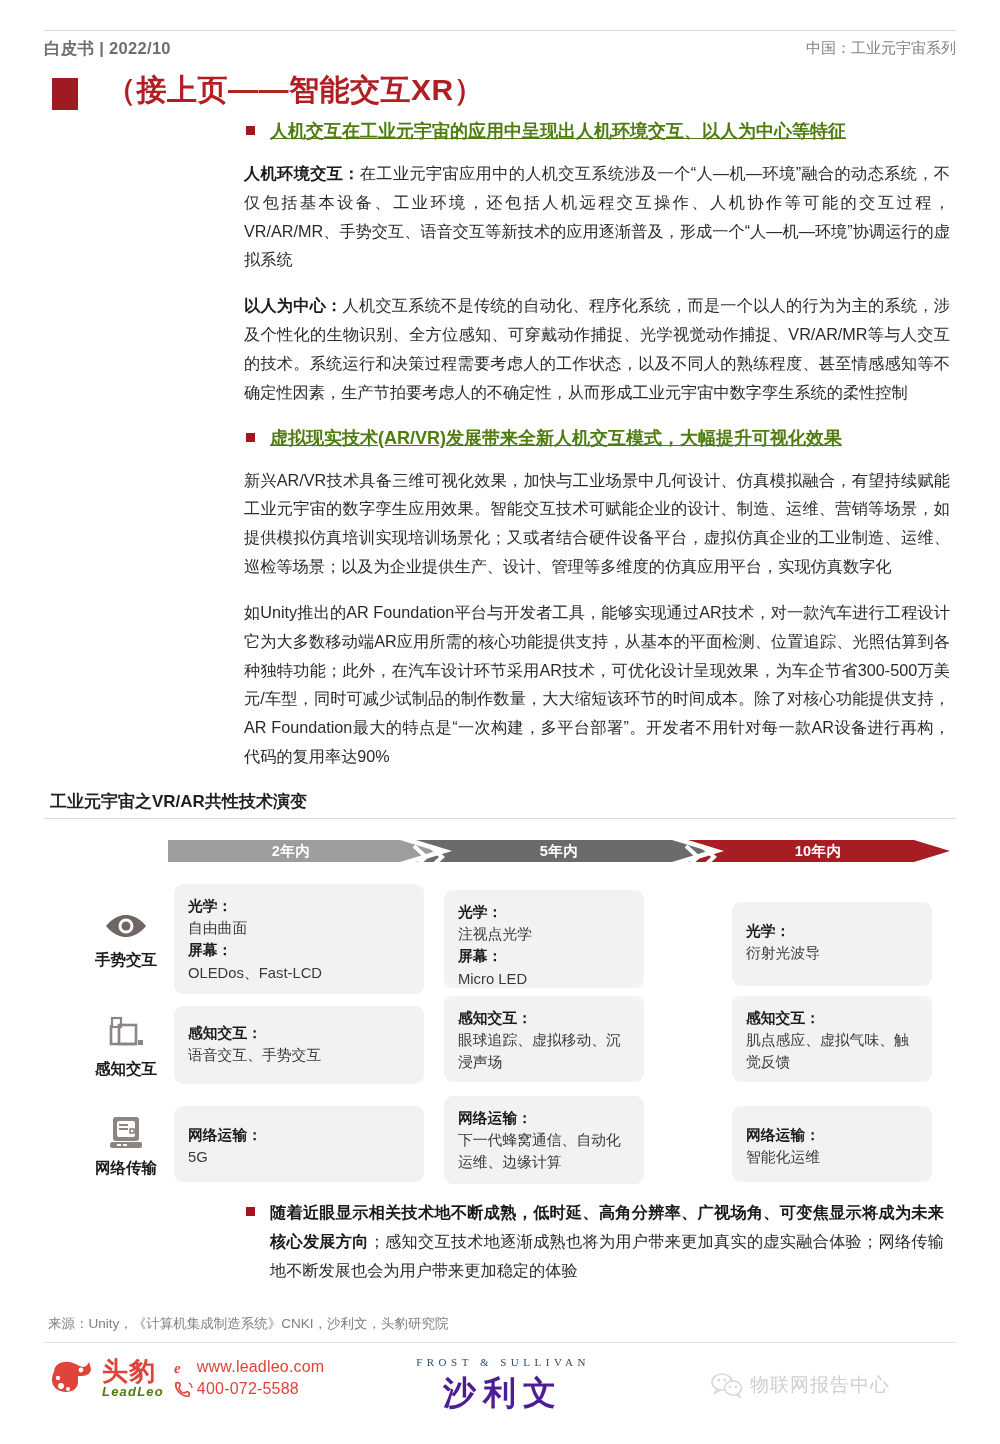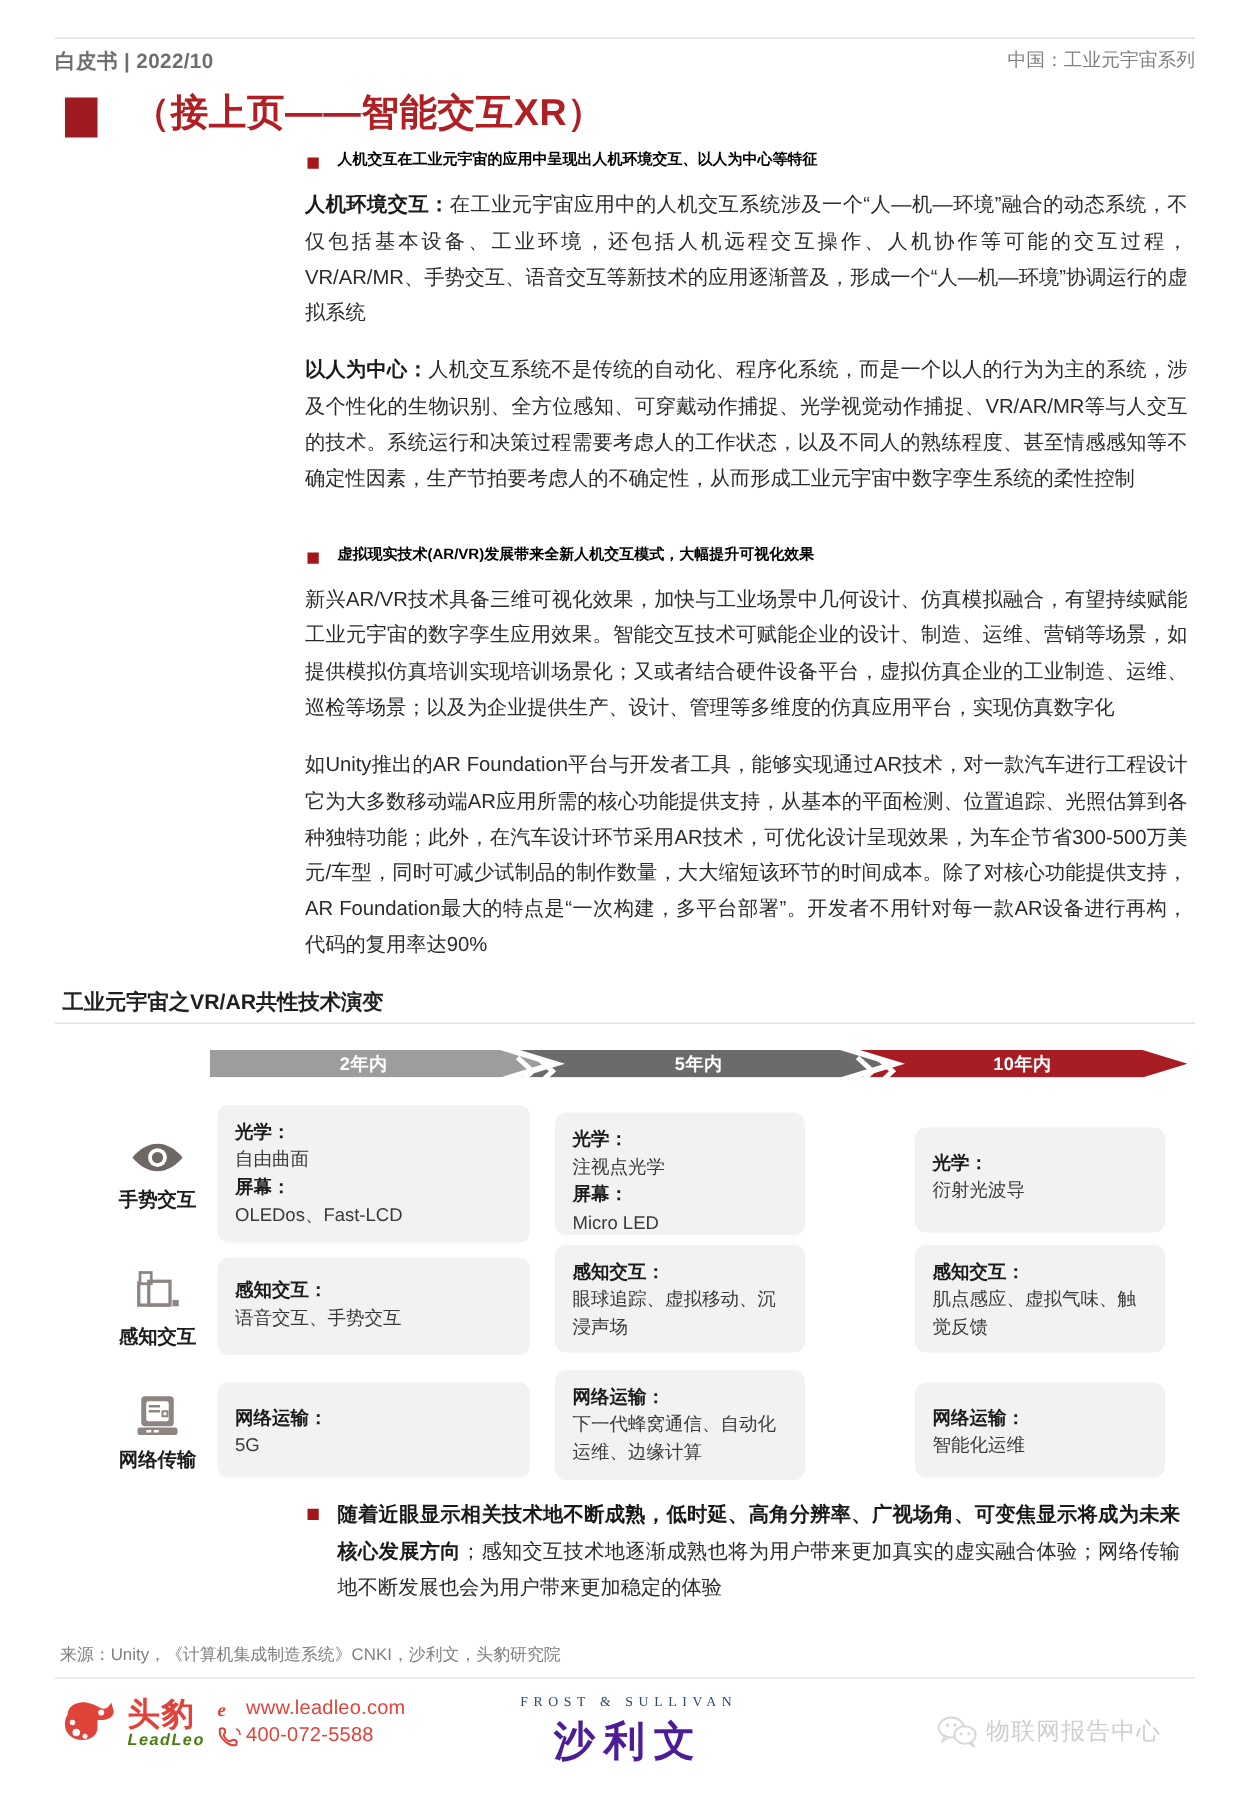--- a/index.html
+++ b/index.html
@@ -86,25 +86,26 @@
   .content {
     position: absolute;
     left: 244px;
     top: 118px;
     width: 706px;
   }
 
   .bullet-head {
     position: relative;
     padding-left: 26px;
-    font-size: 12px;
-    font-weight: bold;
-    color: #000000;
+    font-size: 18px;
+    font-weight: bold;
+    color: #4d7c0f;
     line-height: 1.5;
     margin-bottom: 14px;
+    text-decoration: underline;
   }
   .bullet-head .sq {
     position: absolute;
     left: 2px;
     top: 8px;
     width: 9px;
     height: 9px;
     background: #a4161a;
   }
 
@@ -258,21 +259,21 @@
   .src-rule {
     position: absolute;
     left: 44px;
     right: 44px;
     top: 1342px;
     height: 1px;
     background: #e2e2e2;
   }
 
   
-  .footer { position: absolute; left: 0; top: 1348px; width: 916px; height: 96px; padding-left: 39px; }
+  .footer { position: absolute; left: 0; top: 1348px; width: 916px; height: 96px; }
 
   .leadleo { position: absolute; left: 48px; top: 8px; display: flex; align-items: center; }
   .ll-mark { width: 48px; height: 44px; position: relative; }
   .ll-word {
     margin-left: 6px;
     line-height: 1;
   }
   .ll-cn {
     font-size: 26px;
     font-weight: bold;
@@ -337,21 +338,21 @@
     </div>
 
     <div class="para">
       <b>人机环境交互：</b><span>在工业元宇宙应用中的人机交互系统涉及一个“人—机—环境”融合的动态系统，不仅包括基本设备、工业环境，还包括人机远程交互操作、人机协作等可能的交互过程，VR/AR/MR、手势交互、语音交互等新技术的应用逐渐普及，形成一个“人—机—环境”协调运行的虚拟系统</span>
     </div>
 
     <div class="para">
       <b>以人为中心：</b><span>人机交互系统不是传统的自动化、程序化系统，而是一个以人的行为为主的系统，涉及个性化的生物识别、全方位感知、可穿戴动作捕捉、光学视觉动作捕捉、VR/AR/MR等与人交互的技术。系统运行和决策过程需要考虑人的工作状态，以及不同人的熟练程度、甚至情感感知等不确定性因素，生产节拍要考虑人的不确定性，从而形成工业元宇宙中数字孪生系统的柔性控制</span>
     </div>
 
-    <div class="bullet-head" style="margin-top:36px;">
+    <div class="bullet-head" style="margin-top:18px;">
       <span class="sq"></span>
       <span>虚拟现实技术(AR/VR)发展带来全新人机交互模式，大幅提升可视化效果</span>
     </div>
 
     <div class="para">
       <span>新兴AR/VR技术具备三维可视化效果，加快与工业场景中几何设计、仿真模拟融合，有望持续赋能工业元宇宙的数字孪生应用效果。智能交互技术可赋能企业的设计、制造、运维、营销等场景，如提供模拟仿真培训实现培训场景化；又或者结合硬件设备平台，虚拟仿真企业的工业制造、运维、巡检等场景；以及为企业提供生产、设计、管理等多维度的仿真应用平台，实现仿真数字化</span>
     </div>
 
     <div class="para">
       <span>如Unity推出的AR Foundation平台与开发者工具，能够实现通过AR技术，对一款汽车进行工程设计它为大多数移动端AR应用所需的核心功能提供支持，从基本的平面检测、位置追踪、光照估算到各种独特功能；此外，在汽车设计环节采用AR技术，可优化设计呈现效果，为车企节省300-500万美元/车型，同时可减少试制品的制作数量，大大缩短该环节的时间成本。除了对核心功能提供支持，AR Foundation最大的特点是“一次构建，多平台部署”。开发者不用针对每一款AR设备进行再构，代码的复用率达90%</span>

